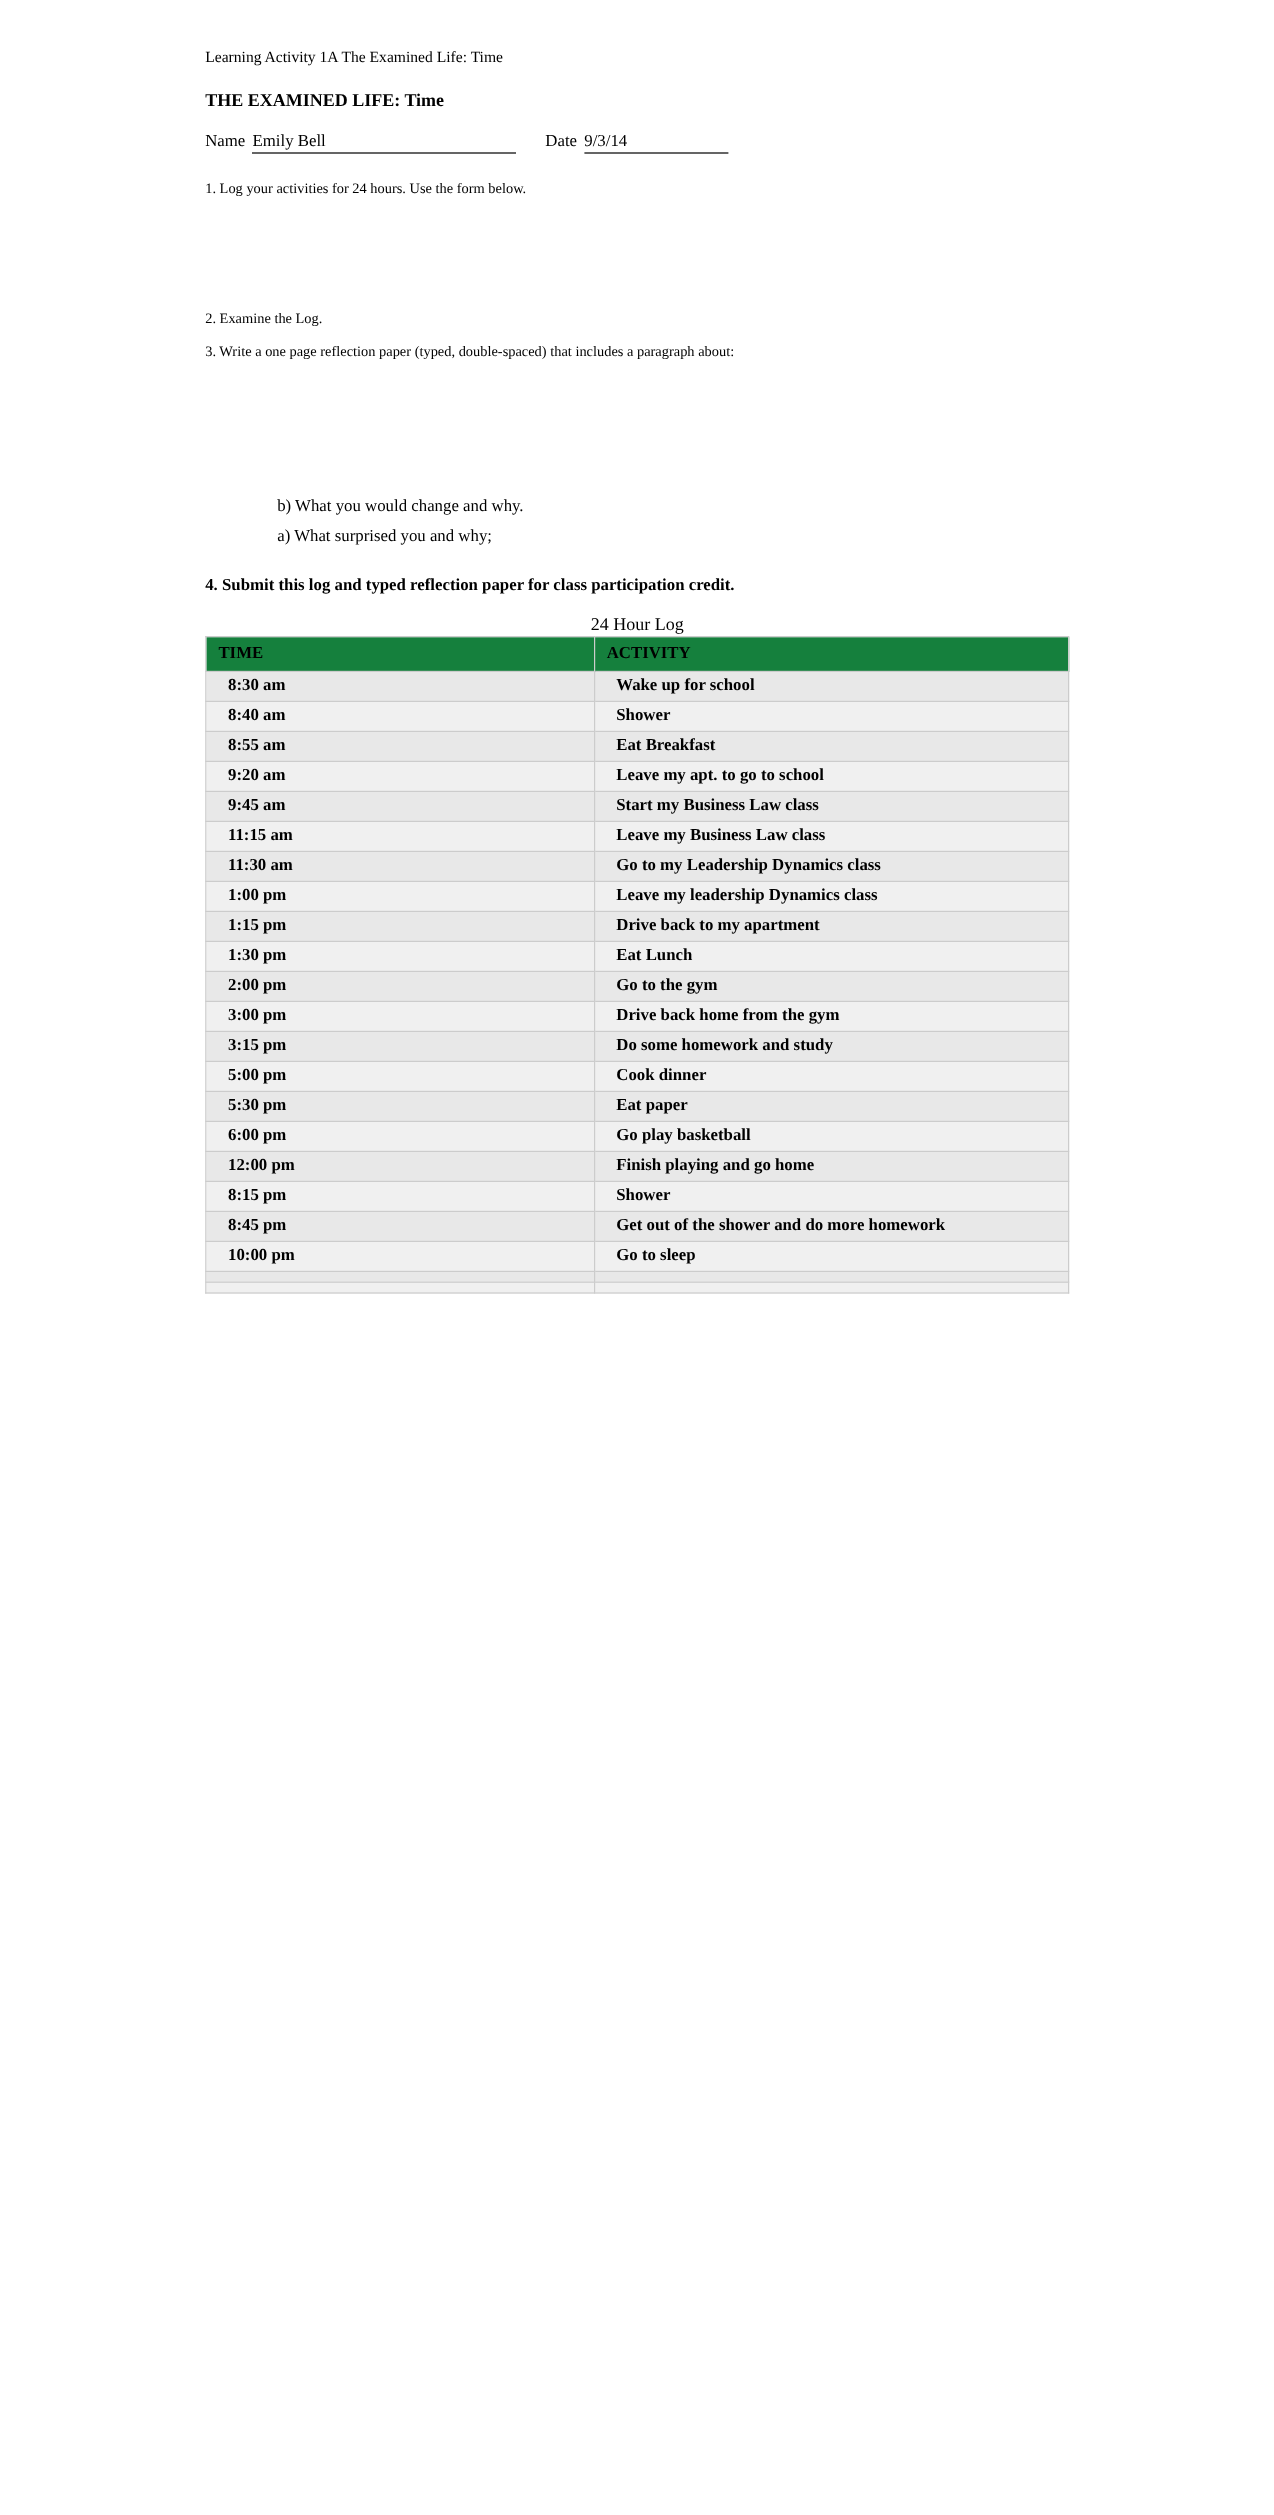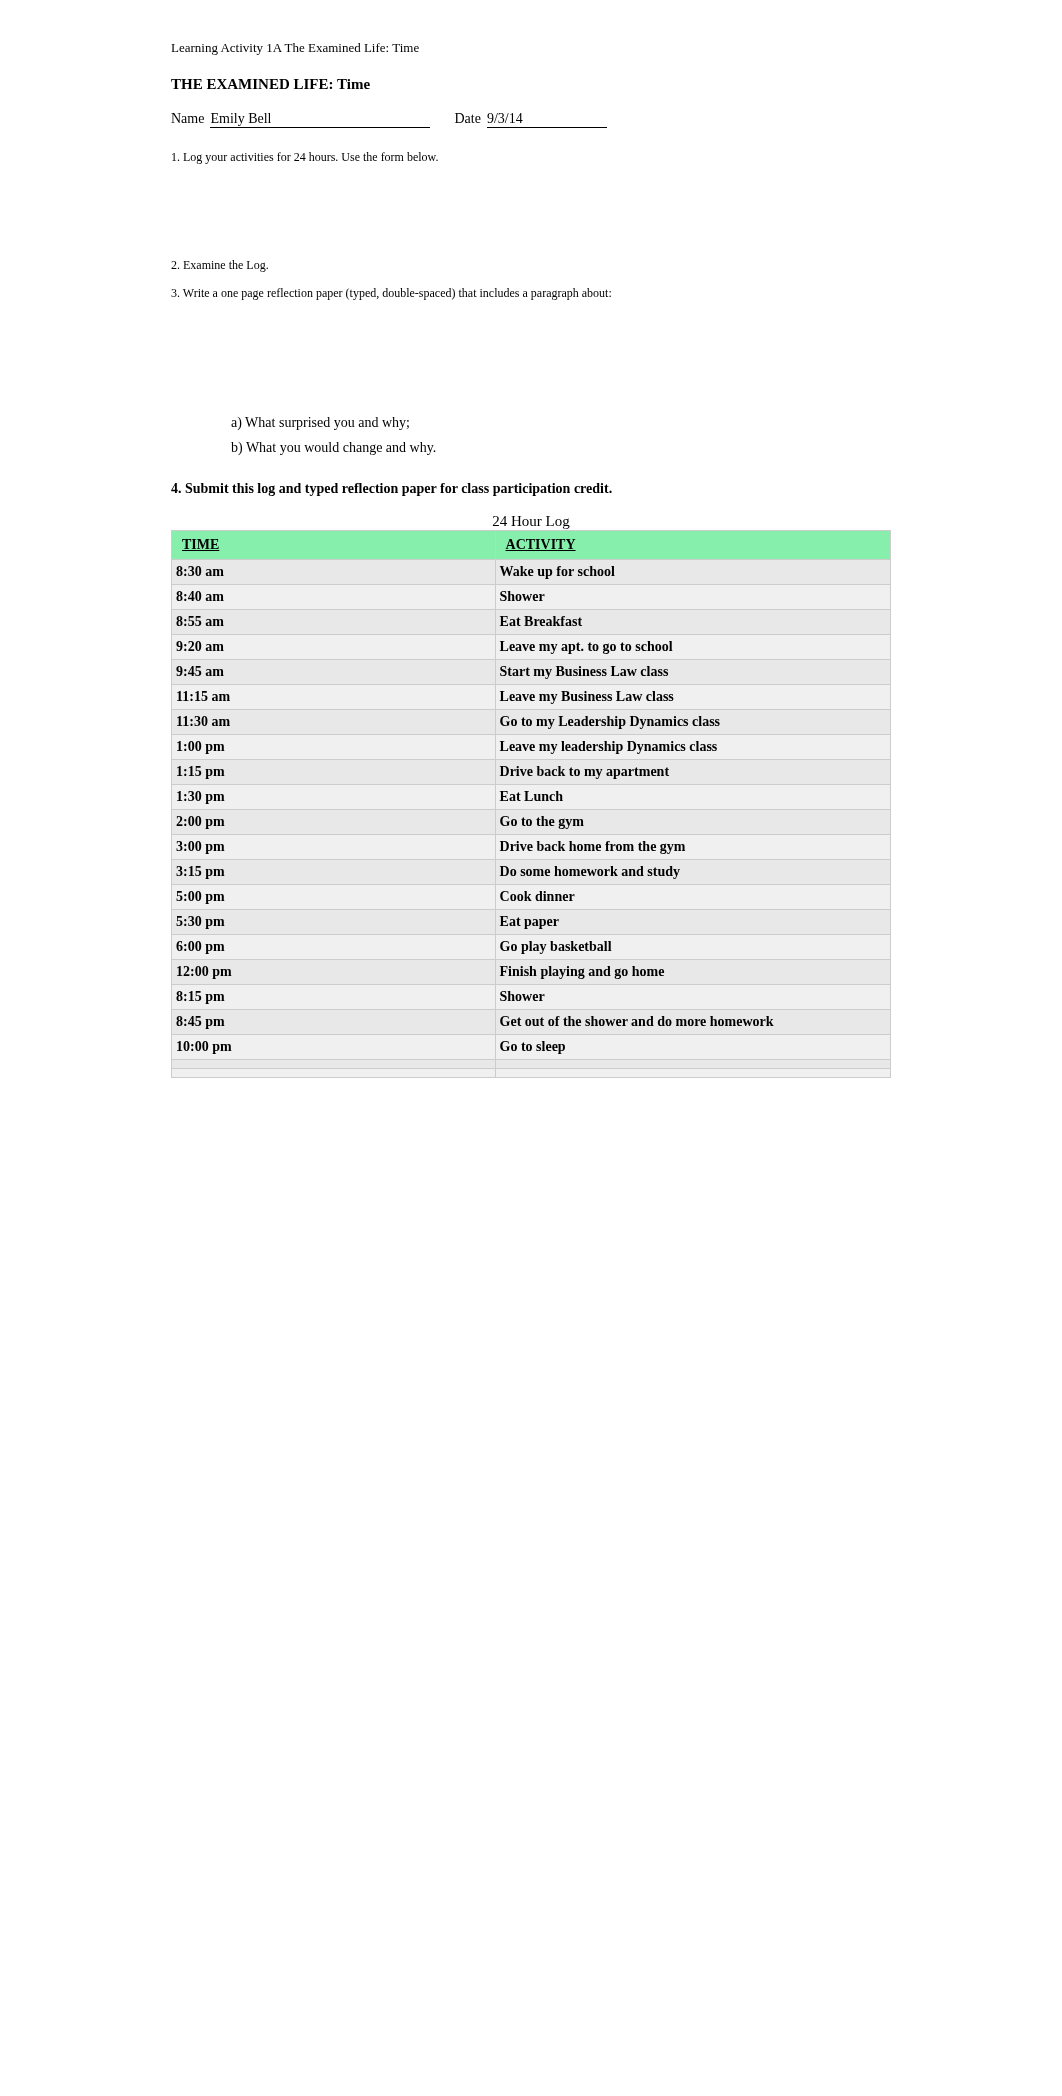--- a/index.html
+++ b/index.html
@@ -102,36 +102,35 @@
       font-weight: bold;
       font-size: 14px;
       padding: 6px 10px;
       border: 1px solid #ccc;
       text-align: left;
     }
 
     .log-table td {
       font-weight: bold;
       font-size: 14px;
-      padding: 4px 4px;
+      padding: 4px 18px;
       border: 1px solid #ccc;
       vertical-align: top;
     }
 
     .log-table tr:nth-child(even) td {
       background: #f0f0f0;
     }
 
     .log-table tr:nth-child(odd) td {
       background: #e8e8e8;
     }
 
     .log-table th {
-      background: #86efac;
-      text-decoration: underline;
+      background: #15803d;
     }
   </style>
 </head>
 <body>
 
 <div class="page">
 
   <div class="header-line">
     <span>Learning Activity 1A  The Examined Life:  Time</span>
   </div>
@@ -160,24 +159,24 @@
   <div class="instruction">
     <span>2.  Examine the Log.</span>
   </div>
   <div class="instruction">
     <span>3.  Write a one page reflection paper (typed, double-spaced) that includes a paragraph about:</span>
   </div>
 
   <div class="spacer-small"></div>
 
   <div class="list-item">
+    <span>b)  What you would change and why.</span>
+  </div>
+  <div class="list-item">
     <span>a)  What surprised you and why;</span>
-  </div>
-  <div class="list-item">
-    <span>b)  What you would change and why.</span>
   </div>
 
   <br>
 
   <div class="bold-instruction">
     <span>4.  Submit this log and typed reflection paper for class participation credit.</span>
   </div>
 
   <div class="table-title">
     <span>24 Hour Log</span>

